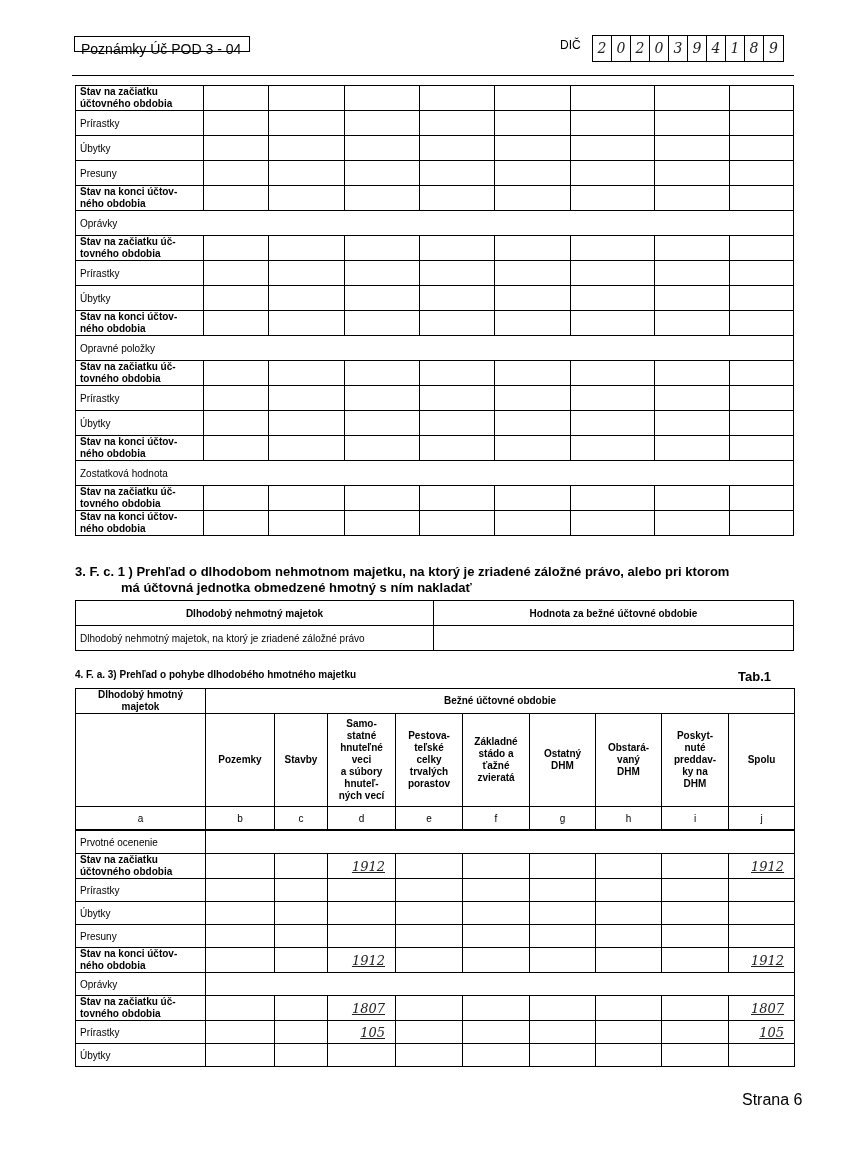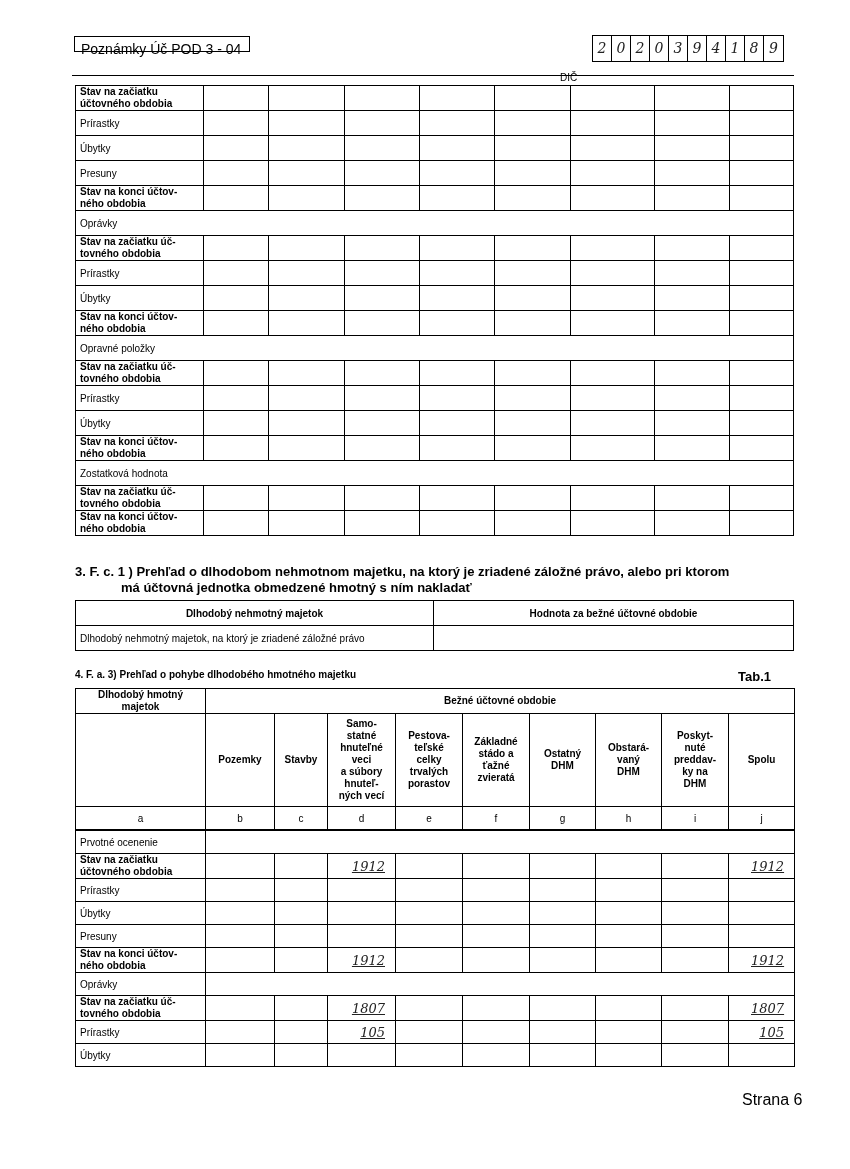--- a/index.html
+++ b/index.html
@@ -1,21 +1,21 @@
 <!DOCTYPE html>
 <html><head>
 <meta charset="utf-8">
 <style>
   html, body { margin: 0; padding: 0; background: #ffffff; }
   body { width: 850px; height: 1169px; position: relative; overflow: hidden;
          font-family: "Liberation Sans", sans-serif; color: #000; }
   .abs { position: absolute; }
   .title-box { left: 74px; top: 36px; width: 176px; height: 16px; border: 1px solid #000;
                font-size: 14px; line-height: 24px; padding-left: 6px; box-sizing: border-box; }
-  .dic-label { left: 560px; top: 38px; font-size: 10px; margin-top: 34px; }
+  .dic-label { left: 560px; top: 38px; font-size: 12px; }
   .dic-boxes { left: 592px; top: 35px; height: 25px; display: flex; border: 1px solid #000; }
   .dic-cell { width: 19px; height: 25px; border-right: 1px solid #000; box-sizing: border-box;
               font-family: "DejaVu Serif", serif; font-style: italic; font-size: 14px;
               text-align: center; line-height: 25px; color: #222; }
   .dic-cell:last-child { border-right: none; }
   .rule { left: 72px; top: 75px; width: 722px; height: 1px; background: #000; }
 
   table { border-collapse: collapse; position: absolute; table-layout: fixed; padding-left: 12px; }
   td, th { border: 1px solid #000; padding: 0 4px; font-size: 10px; vertical-align: middle;
            overflow: hidden; }

